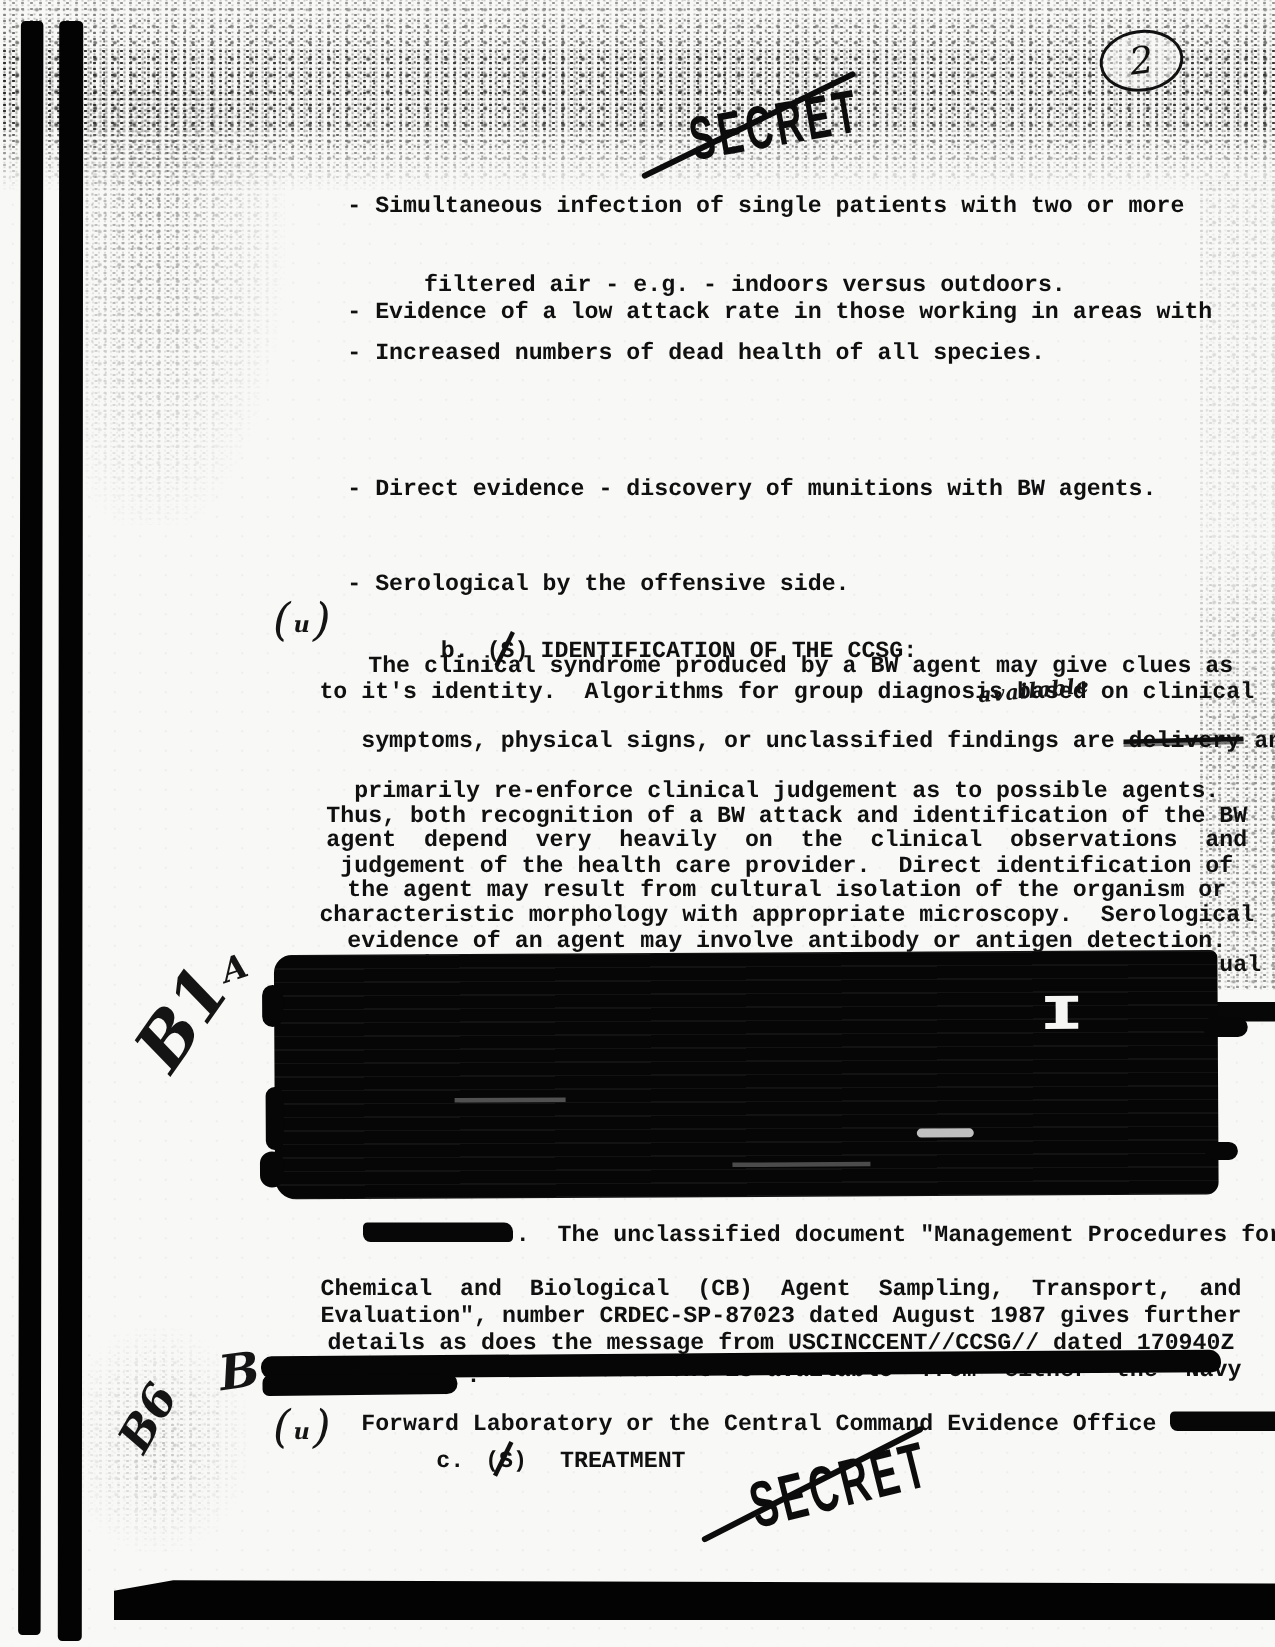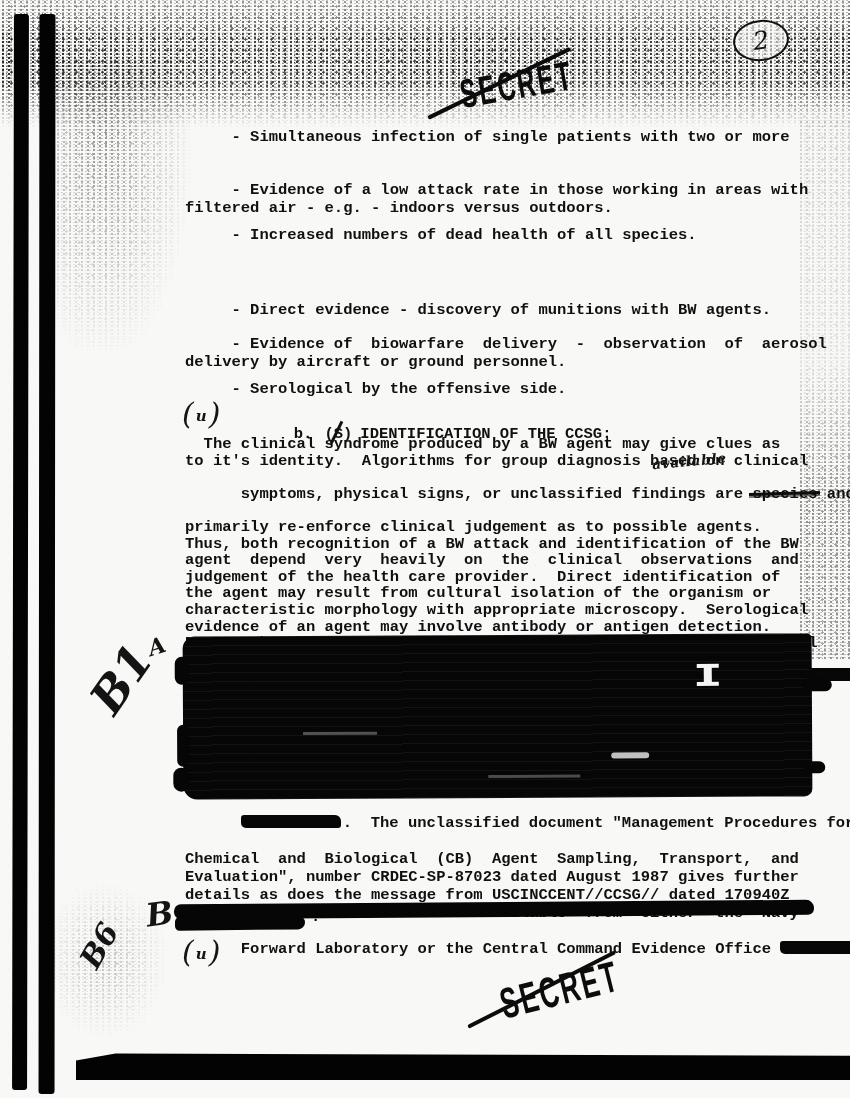--- a/index.html
+++ b/index.html
@@ -35,21 +35,21 @@
 
   
   .vbar{position:absolute;background:#030303;border-radius:3px;}
   .vbar1{left:13px;top:14px;width:15px;height:1076px;transform:rotate(.1deg);}
   .vbar2{left:39px;top:14px;width:16px;height:1080px;transform:rotate(.05deg);}
   .hbar-bottom{position:absolute;left:76px;top:1053px;width:790px;height:27px;background:#030303;
     clip-path:polygon(0 28%,5% 2%,100% 10%,100% 100%,0 100%);}
 
   
   .para{position:absolute;left:185px;color:#101010;font-weight:700;font-size:15.5px;
-        line-height:18px;letter-spacing:0;z-index:2;}
+        line-height:18px;letter-spacing:0;z-index:2;text-align:center;}
   .tline{white-space:pre;}
   .para-h .tline{line-height:16.6px;}
 
   
   .slashed{position:relative;display:inline-block;}
   .slashed::after{content:"";position:absolute;left:11px;top:-5px;width:2.5px;height:25px;
                   background:#101010;transform:rotate(26deg);}
   .struck{position:relative;display:inline-block;}
   .struck::after{content:"";position:absolute;left:-3px;right:-3px;top:6px;height:3px;
                  background:#0d0d0d;transform:rotate(-1.5deg);box-shadow:0 2px 0 rgba(13,13,13,.55);}
@@ -128,55 +128,51 @@
 
   <div class="stamp stamp-top">
     <span class="txt">SECRET</span>
   </div>
   <div class="strike-line strike-top"></div>
 
   <div class="para" style="top:128px">
     <div class="tline">     - Simultaneous infection of single patients with two or more</div>
   </div>
   <div class="para" style="top:181px">
+    <div class="tline">filtered air - e.g. - indoors versus outdoors.</div>
     <div class="tline">     - Evidence of a low attack rate in those working in areas with</div>
-    <div class="tline">filtered air - e.g. - indoors versus outdoors.</div>
   </div>
   <div class="para" style="top:226px">
     <div class="tline">     - Increased numbers of dead health of all species.</div>
   </div>
   <div class="para" style="top:254px">
   </div>
-  <div class="para" style="top:301px">
+  <div class="para" style="top:317px">
     <div class="tline">     - Direct evidence - discovery of munitions with BW agents.</div>
-  </div>
-  <div class="para" style="top:335px">
-    <div class="tline">     - Evidence of  biowarfare  delivery  -  observation  of  aerosol</div>
-    <div class="tline">delivery by aircraft or ground personnel.</div>
   </div>
   <div class="para" style="top:380px">
     <div class="tline">     - Serological by the offensive side.</div>
   </div>
 
   <div class="hand hand-u hand-u-b">
     <span class="hp">(</span>
     <span class="hu">u</span>
     <span class="hp">)</span>
   </div>
   <div class="para" style="top:407px;left:238px">
     <div class="tline">
       <span>b.</span><span class="slashed" style="margin-left:12px">(S)</span><span style="margin-left:8px">IDENTIFICATION OF THE CCSG:</span>
     </div>
   </div>
 
   <div class="para para-h" style="top:436px">
     <div class="tline">  The clinical syndrome produced by a BW agent may give clues as</div>
     <div class="tline">to it's identity.  Algorithms for group diagnosis based on clinical</div>
     <div class="tline">
-      <span>symptoms, physical signs, or unclassified findings are </span><span class="struck">species</span><span> and</span>
+      <span>symptoms, physical signs, or unclassified findings are </span><span class="struck">delivery</span><span> and</span>
     </div>
     <div class="tline">primarily re-enforce clinical judgement as to possible agents.</div>
     <div class="tline">Thus, both recognition of a BW attack and identification of the BW</div>
     <div class="tline">agent  depend  very  heavily  on  the  clinical  observations  and</div>
     <div class="tline">judgement of the health care provider.  Direct identification of</div>
     <div class="tline">the agent may result from cultural isolation of the organism or</div>
     <div class="tline">characteristic morphology with appropriate microscopy.  Serological</div>
     <div class="tline">evidence of an agent may involve antibody or antigen detection.</div>
     <div class="tline">DNA  probes  may  locate  the  genome  of  an  agent  without actual</div>
     <div class="tline">
@@ -221,19 +217,24 @@
 
   <div class="redaction-bar rbar1"></div>
   <div class="redaction-bar rbar2"></div>
   <div class="bar2-period">.</div>
 
   <div class="hand hand-u hand-u-c">
     <span class="hp">(</span>
     <span class="hu">u</span>
     <span class="hp">)</span>
   </div>
+  <div class="para" style="top:947px;left:235px">
+    <div class="tline">
+      <span>c.</span><span class="slashed" style="margin-left:14px">(S)</span><span style="margin-left:22px">TREATMENT</span>
+    </div>
+  </div>
 
   <div class="stamp stamp-bottom">
     <span class="txt">SECRET</span>
   </div>
   <div class="strike-line strike-bottom"></div>
 
 </div>
 
 </body></html>

